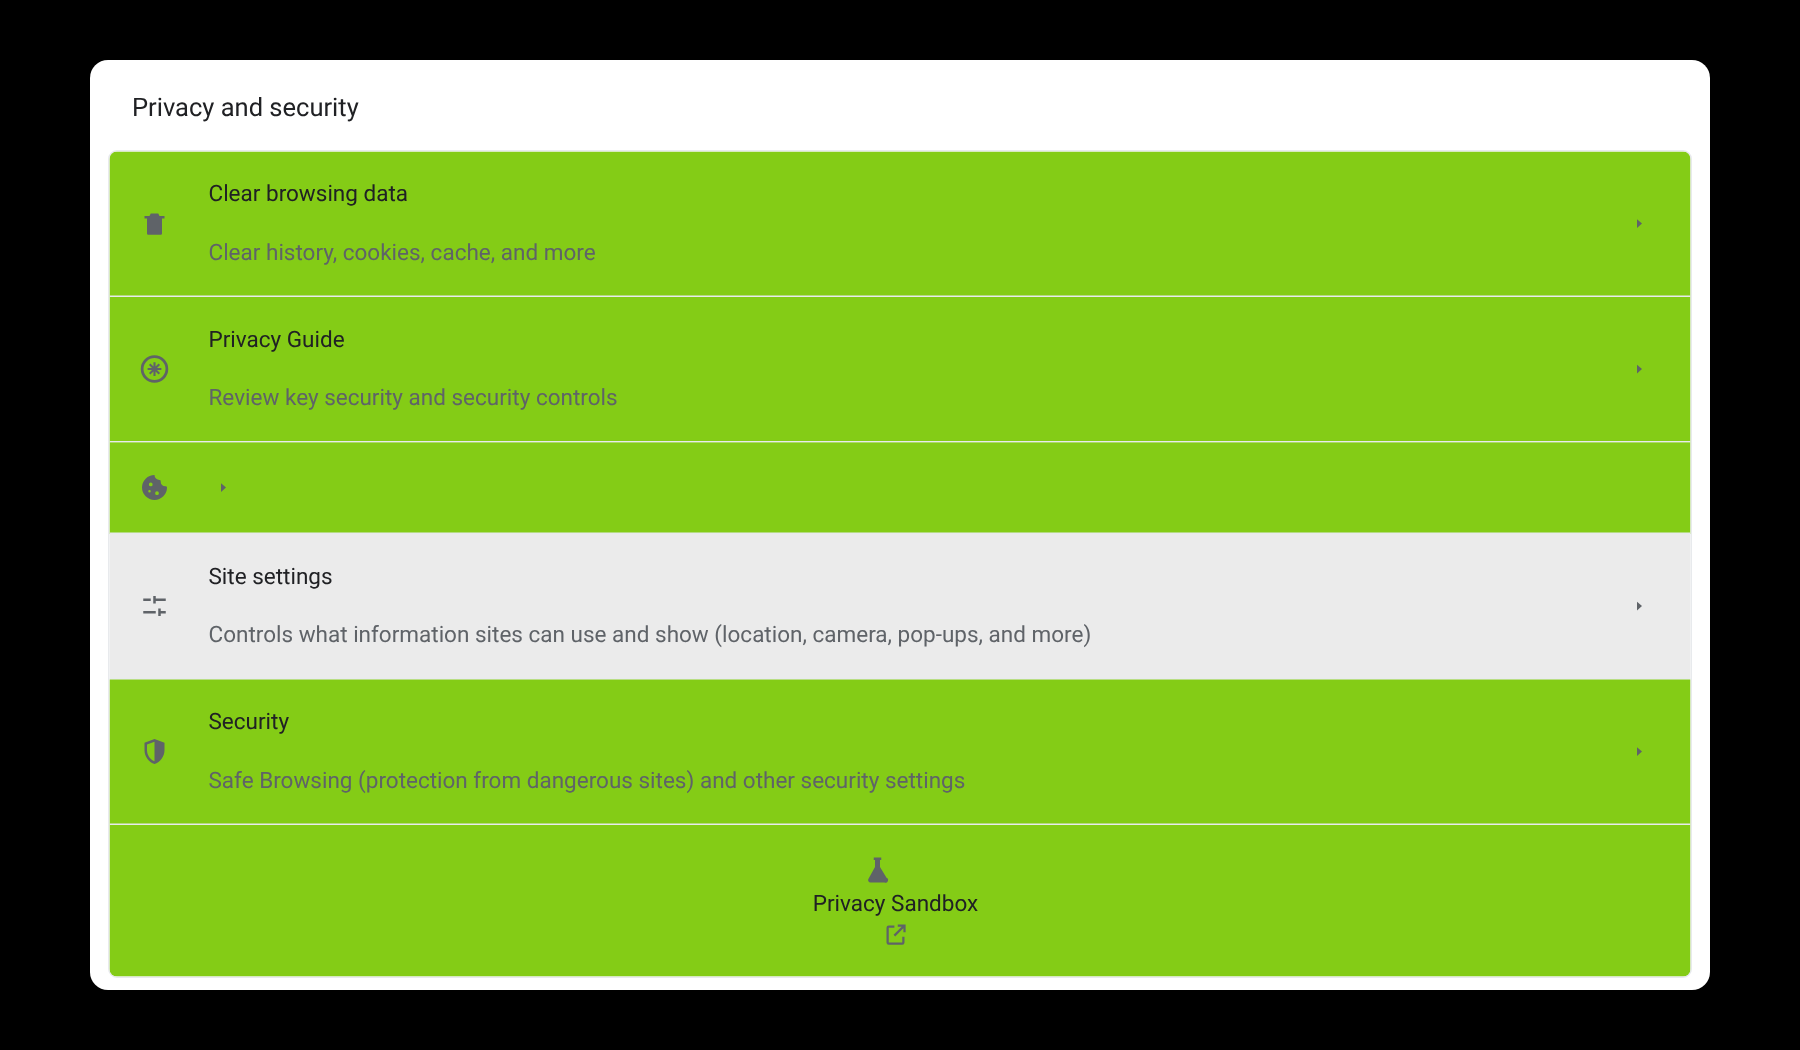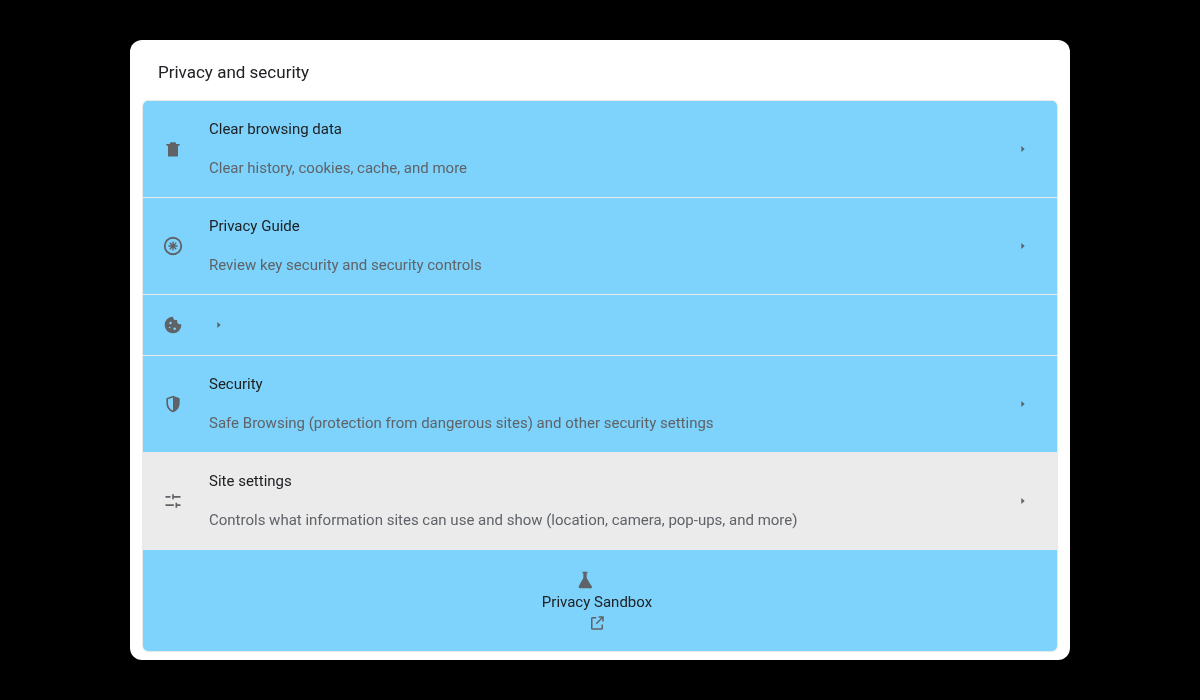--- a/index.html
+++ b/index.html
@@ -8,21 +8,21 @@
       font-family: Roboto, Arial, sans-serif;
       width: 1200px;
       height: 700px;
       display: flex;
       align-items: center;
       justify-content: center;
     }
     .card {
       background: #fff;
       border-radius: 12px;
-      width: 940px;
+      width: 1080px;
       box-shadow: 0 10px 40px rgba(0,0,0,0.5);
       overflow: hidden;
       padding-bottom: 8px;
     }
     .card-title {
       font-size: 17px;
       color: #202124;
       padding: 22px 28px 18px 28px;
       font-weight: 400;
     }
@@ -31,21 +31,21 @@
       border-radius: 6px;
       margin: 0 12px 0 12px;
       overflow: hidden;
     }
     .row {
       display: flex;
       align-items: center;
       padding: 18px 24px 18px 18px;
       border-bottom: 1px solid #e8eaed;
       cursor: pointer;
-      background: #7dd3fc;
+      background: #84cc16;
     }
     .row:last-child { border-bottom: none; flex-direction: column; }
     .row.highlighted { background: #ebebeb; }
     .row-icon {
       width: 24px;
       height: 24px;
       flex: 0 0 24px;
       display: flex;
       align-items: center;
       justify-content: center;
@@ -124,46 +124,46 @@
             <path d="M12 2a10 10 0 1 0 10 10c0-1-.8-1-1.5-1A3.5 3.5 0 0 1 17 7.5C17 6.8 17 6 16 6a4 4 0 0 1-4-4zm-3 6a1.5 1.5 0 1 1 0 3 1.5 1.5 0 0 1 0-3zm-1 6a1 1 0 1 1 0 2 1 1 0 0 1 0-2zm6 1a1.5 1.5 0 1 1 0 3 1.5 1.5 0 0 1 0-3z"></path>
           </svg>
       </span>
       <span class="row-chevron">
         <svg viewBox="0 0 24 24" width="10" height="10" fill="currentColor">
             <path d="M8 5l8 7-8 7z"></path>
           </svg>
       </span>
     </div>
 
+    <div class="row highlighted">
+      <span class="row-icon">
+        <svg viewBox="0 0 24 24" width="20" height="20" fill="currentColor">
+            <path d="M3 6h6v2H3V6zm10 0h8v2h-8V6zm-2-2h2v6h-2V4zM3 16h10v2H3v-2zm14 0h4v2h-4v-2zm-2-2h2v6h-2v-6z"></path>
+          </svg>
+      </span>
+      <div class="row-text">
+        <div class="row-title">Site settings</div>
+        <div class="row-sub">Controls what information sites can use and show (location, camera, pop-ups, and more)</div>
+      </div>
+      <span class="row-chevron">
+        <svg viewBox="0 0 24 24" width="10" height="10" fill="currentColor">
+            <path d="M8 5l8 7-8 7z"></path>
+          </svg>
+      </span>
+    </div>
+
     <div class="row">
       <span class="row-icon">
         <svg viewBox="0 0 24 24" width="20" height="20" fill="currentColor">
             <path d="M12 2l8 3v6c0 5-3.4 9.5-8 11-4.6-1.5-8-6-8-11V5l8-3zm0 2.2L6 6.3V11c0 3.8 2.5 7.4 6 8.8V4.2z"></path>
           </svg>
       </span>
       <div class="row-text">
         <div class="row-title">Security</div>
         <div class="row-sub">Safe Browsing (protection from dangerous sites) and other security settings</div>
-      </div>
-      <span class="row-chevron">
-        <svg viewBox="0 0 24 24" width="10" height="10" fill="currentColor">
-            <path d="M8 5l8 7-8 7z"></path>
-          </svg>
-      </span>
-    </div>
-
-    <div class="row highlighted">
-      <span class="row-icon">
-        <svg viewBox="0 0 24 24" width="20" height="20" fill="currentColor">
-            <path d="M3 6h6v2H3V6zm10 0h8v2h-8V6zm-2-2h2v6h-2V4zM3 16h10v2H3v-2zm14 0h4v2h-4v-2zm-2-2h2v6h-2v-6z"></path>
-          </svg>
-      </span>
-      <div class="row-text">
-        <div class="row-title">Site settings</div>
-        <div class="row-sub">Controls what information sites can use and show (location, camera, pop-ups, and more)</div>
       </div>
       <span class="row-chevron">
         <svg viewBox="0 0 24 24" width="10" height="10" fill="currentColor">
             <path d="M8 5l8 7-8 7z"></path>
           </svg>
       </span>
     </div>
 
     <div class="row">
       <span class="row-icon">

